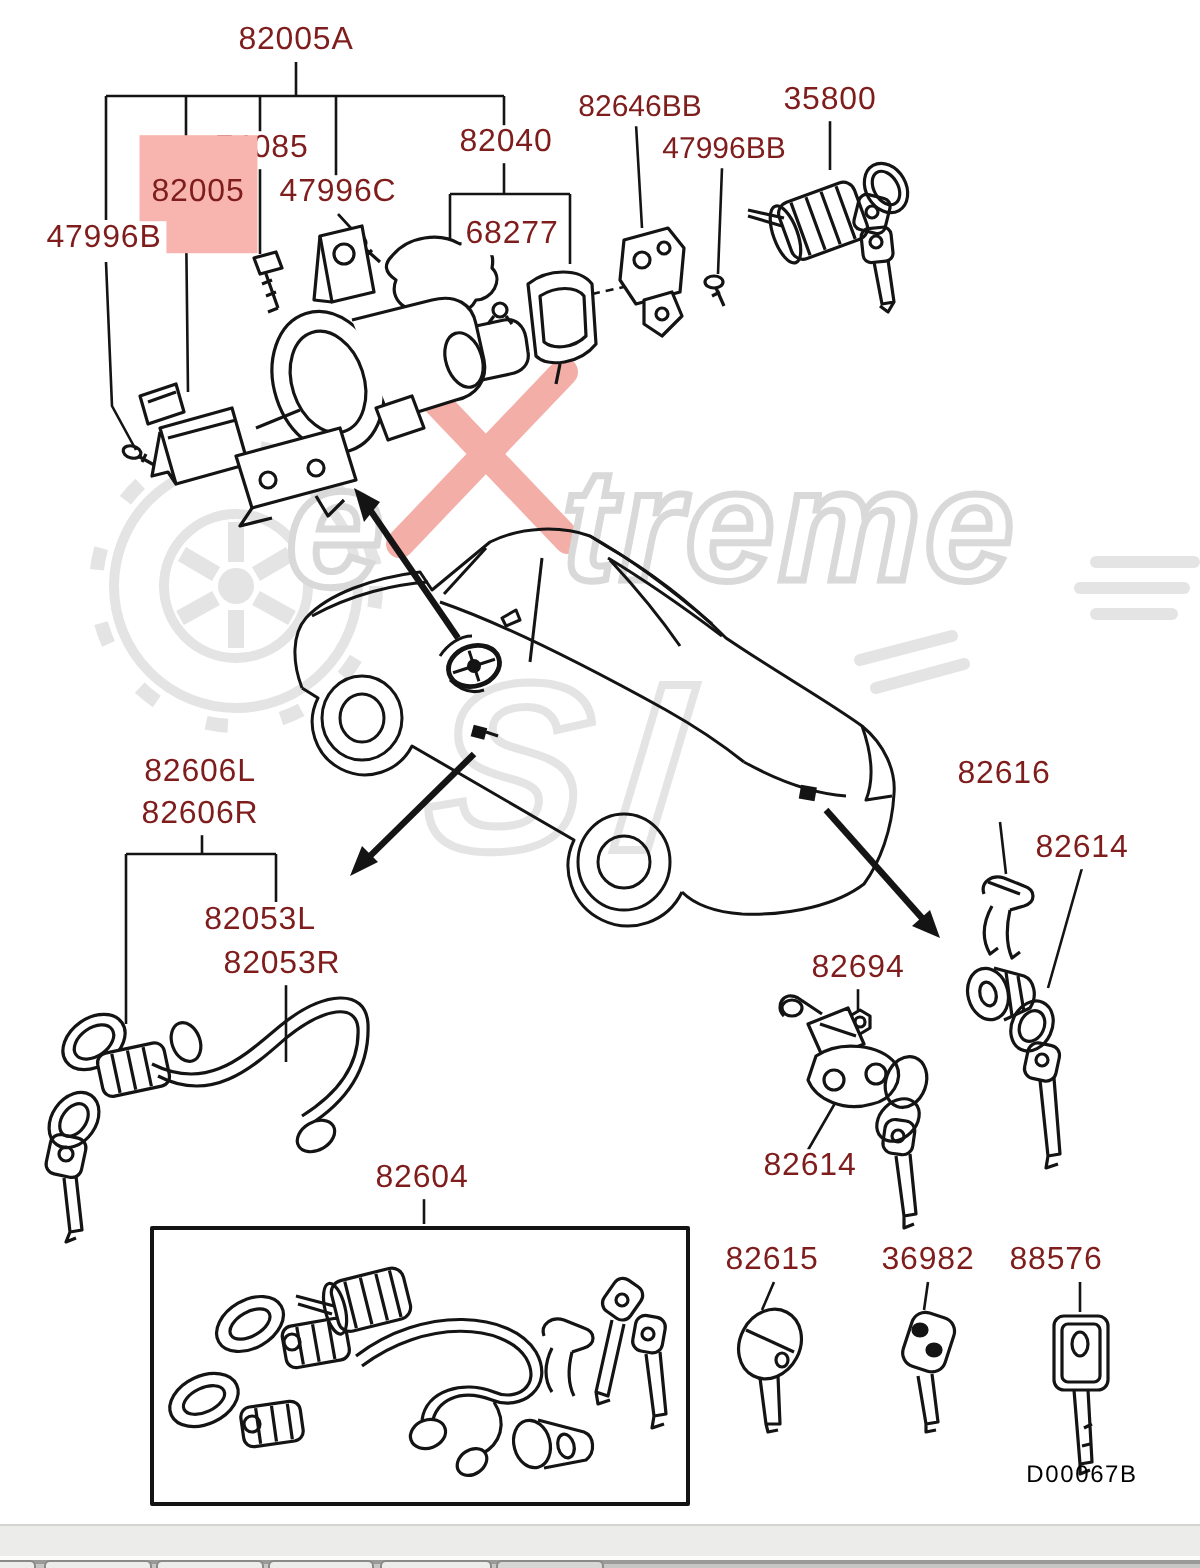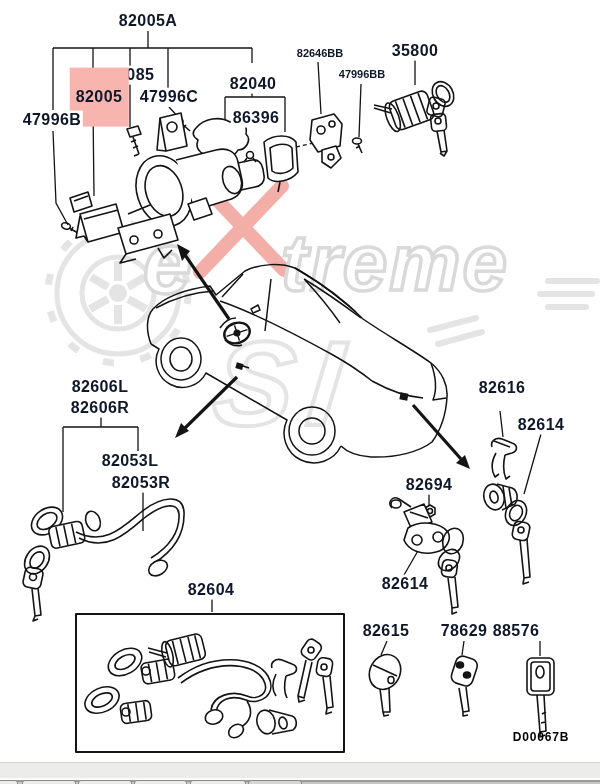--- a/index.html
+++ b/index.html
@@ -1,24 +1,24 @@
 <!DOCTYPE html>
 <html style="--hl: #f8b5b0; --line: #141414; --wgray: #d9d9d9; --wlight: #e4e4e4; --waccent: #f4aea8; --tbbg: #ececea;"><head>
 <meta charset="utf-8">
 <style>
   html,body{margin:0;padding:0;background:#fff;}
   .screen{position:relative;width:600px;height:784px;background:#fff;overflow:hidden;
           font-family:"Liberation Sans",sans-serif;}
   .canvas{position:absolute;left:0;top:0;}
-  .plabel{position:absolute;transform:translate(-50%,-50%);font-weight:700;font-size:16px;
-          letter-spacing:.4px;color:#0f172a;background:#fff;line-height:1.05;padding:1px 2px;
+  .plabel{position:absolute;transform:translate(-50%,-50%);font-weight:400;font-size:16px;
+          letter-spacing:.4px;color:#7f1d1d;background:#fff;line-height:1.05;padding:1px 2px;
           white-space:nowrap;}
-  .plabel.small{font-size:11px;letter-spacing:0;text-align:center;}
+  .plabel.small{font-size:15px;letter-spacing:0;text-align:center;}
   .plabel.hl{background:var(--hl,#f8b5b0);padding:21px 6px;}
-  .dcode{position:absolute;transform:translate(-50%,-50%);font-weight:700;font-size:12px;
+  .dcode{position:absolute;transform:translate(-50%,-50%);font-weight:400;font-size:12px;
          letter-spacing:.8px;color:#000;}
   .toolbar{position:absolute;left:0;top:762px;width:600px;height:22px;
            background:var(--tbbg,#ececea);border-top:1px solid #d4d4d2;}
   .toolbar .sep{position:absolute;left:0;top:17px;width:600px;height:2px;background:#9a9a98;}
   .toolbar .sep2{position:absolute;left:0;top:15px;width:600px;height:2px;background:#fdfdfc;}
   .toolbar .lower{position:absolute;left:0;top:19px;width:600px;height:3px;background:#c6c6c4;}
   .tcell{position:absolute;top:17px;height:6px;background:#ececea;border:1px solid #8a8a88;
          border-radius:3px 3px 0 0;box-sizing:border-box;}
   .tcell.gray{background:#d6d6d4;}
 </style>
@@ -347,37 +347,37 @@
         <path d="M537,695 L540,732 L546,731 L544,695 M540,732 L540,737 L545,735 M546,712 L542,714 M545,722 L541,723"></path>
       </g>
     </g>
   </svg>
 
   <div class="plabel" style="left:148px;top:21px">82005A</div>
   <div class="plabel" style="left:131px;top:75px">74085</div>
   <div class="plabel hl" style="left:99px;top:97px">82005</div>
   <div class="plabel" style="left:169px;top:97px">47996C</div>
   <div class="plabel" style="left:52px;top:120px">47996B</div>
-  <div class="plabel" style="left:253px;top:84px">82040</div>
-  <div class="plabel" style="left:256px;top:118px">86396</div>
+  <div class="plabel" style="left:253px;top:72px">82040</div>
+  <div class="plabel" style="left:256px;top:118px">68277</div>
   <div class="plabel small" style="left:320px;top:54px">82646BB</div>
   <div class="plabel small" style="left:362px;top:75px">47996BB</div>
   <div class="plabel" style="left:415px;top:51px">35800</div>
   <div class="plabel" style="left:100px;top:387px">82606L</div>
   <div class="plabel" style="left:100px;top:408px">82606R</div>
   <div class="plabel" style="left:130px;top:461px">82053L</div>
   <div class="plabel" style="left:141px;top:483px">82053R</div>
   <div class="plabel" style="left:211px;top:590px">82604</div>
   <div class="plabel" style="left:502px;top:388px">82616</div>
   <div class="plabel" style="left:541px;top:425px">82614</div>
   <div class="plabel" style="left:429px;top:485px">82694</div>
   <div class="plabel" style="left:405px;top:584px">82614</div>
   <div class="plabel" style="left:386px;top:631px">82615</div>
-  <div class="plabel" style="left:464px;top:631px">78629</div>
-  <div class="plabel" style="left:516px;top:631px">88576</div>
+  <div class="plabel" style="left:464px;top:631px">36982</div>
+  <div class="plabel" style="left:528px;top:631px">88576</div>
 
   <div class="dcode" style="left:541px;top:737px">D00067B</div>
 
   <div class="toolbar">
     <div class="sep2"></div>
     <div class="sep"></div>
     <div class="lower"></div>
     <div class="tcell" style="left:-4px;width:22px"></div>
     <div class="tcell" style="left:22px;width:54px"></div>
     <div class="tcell" style="left:78px;width:54px"></div>

